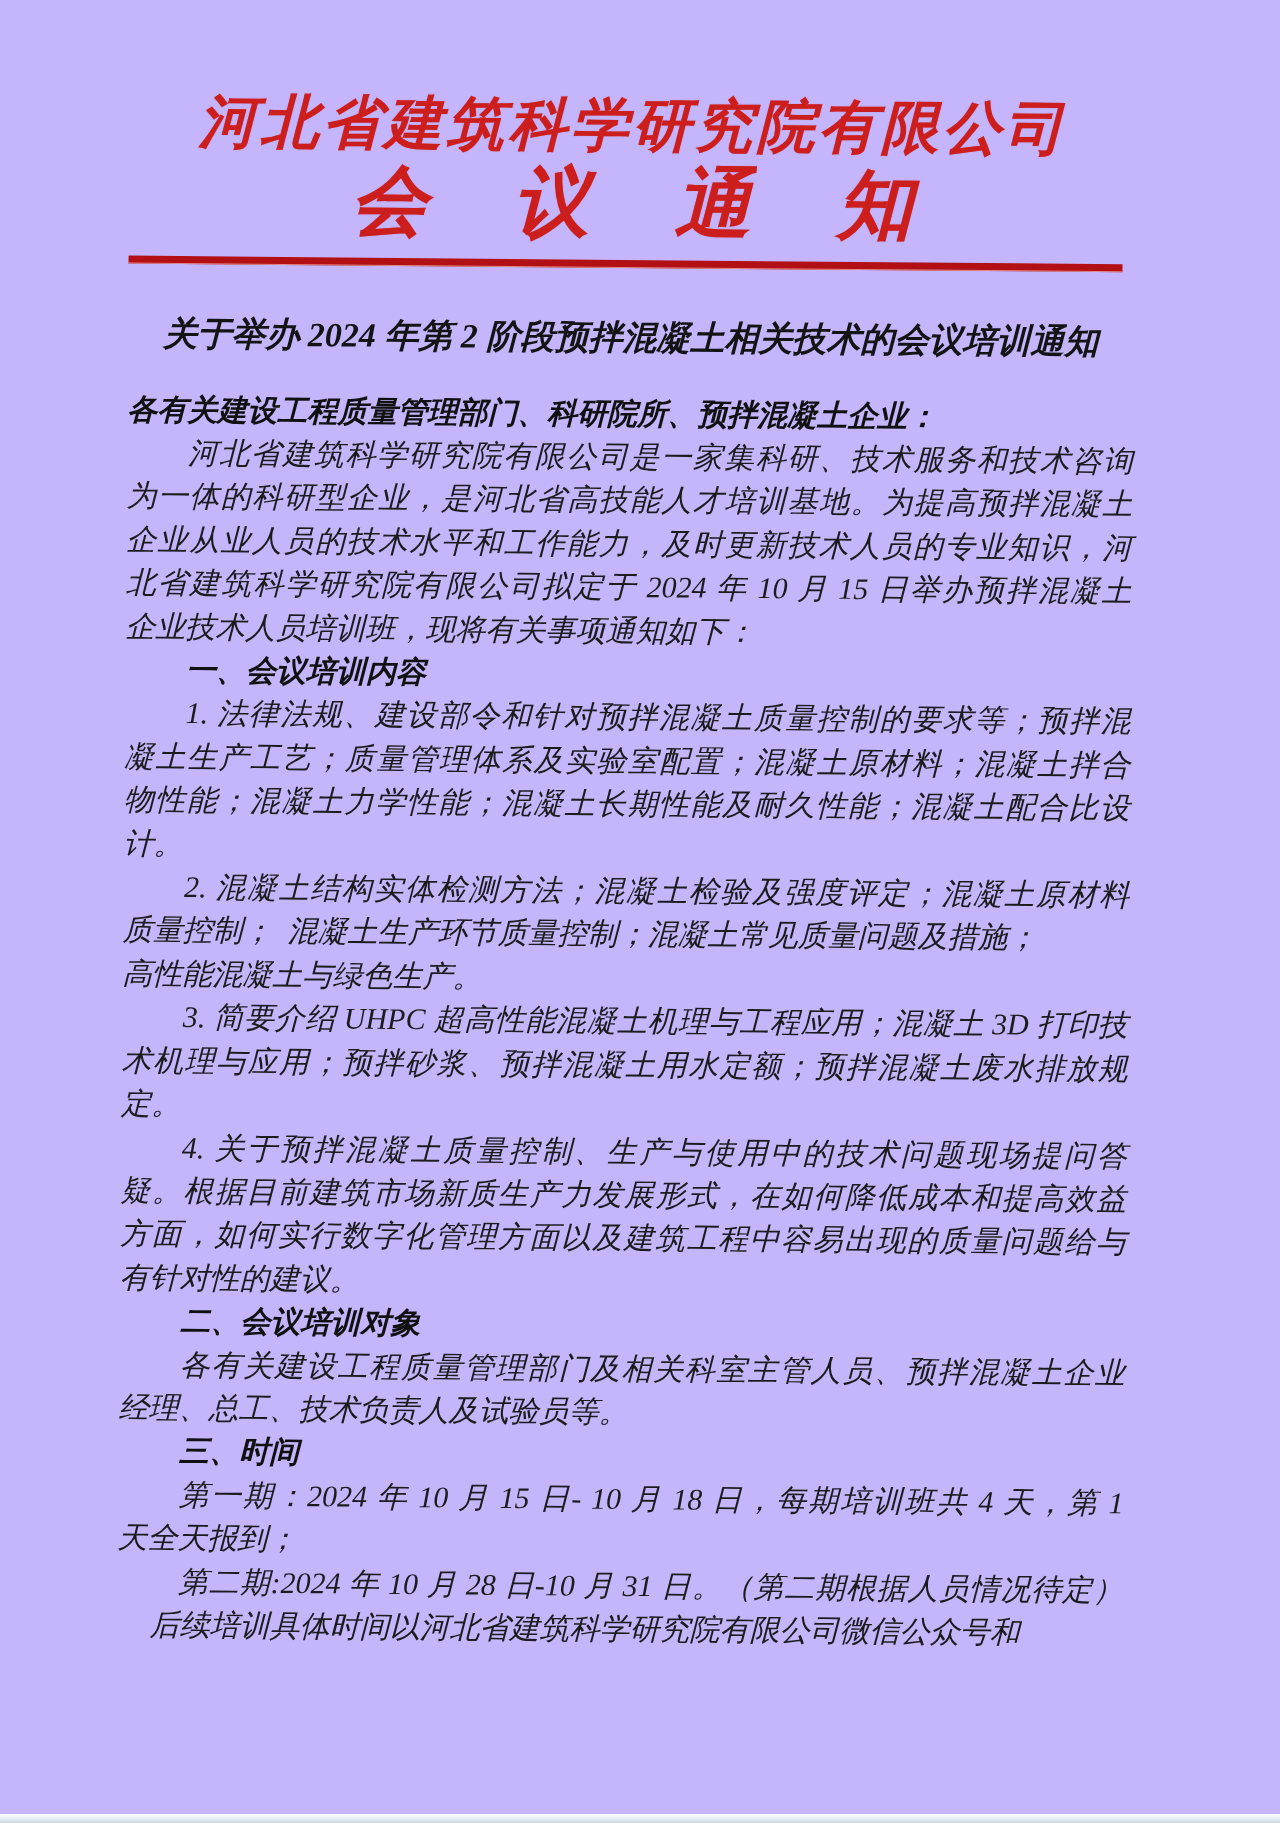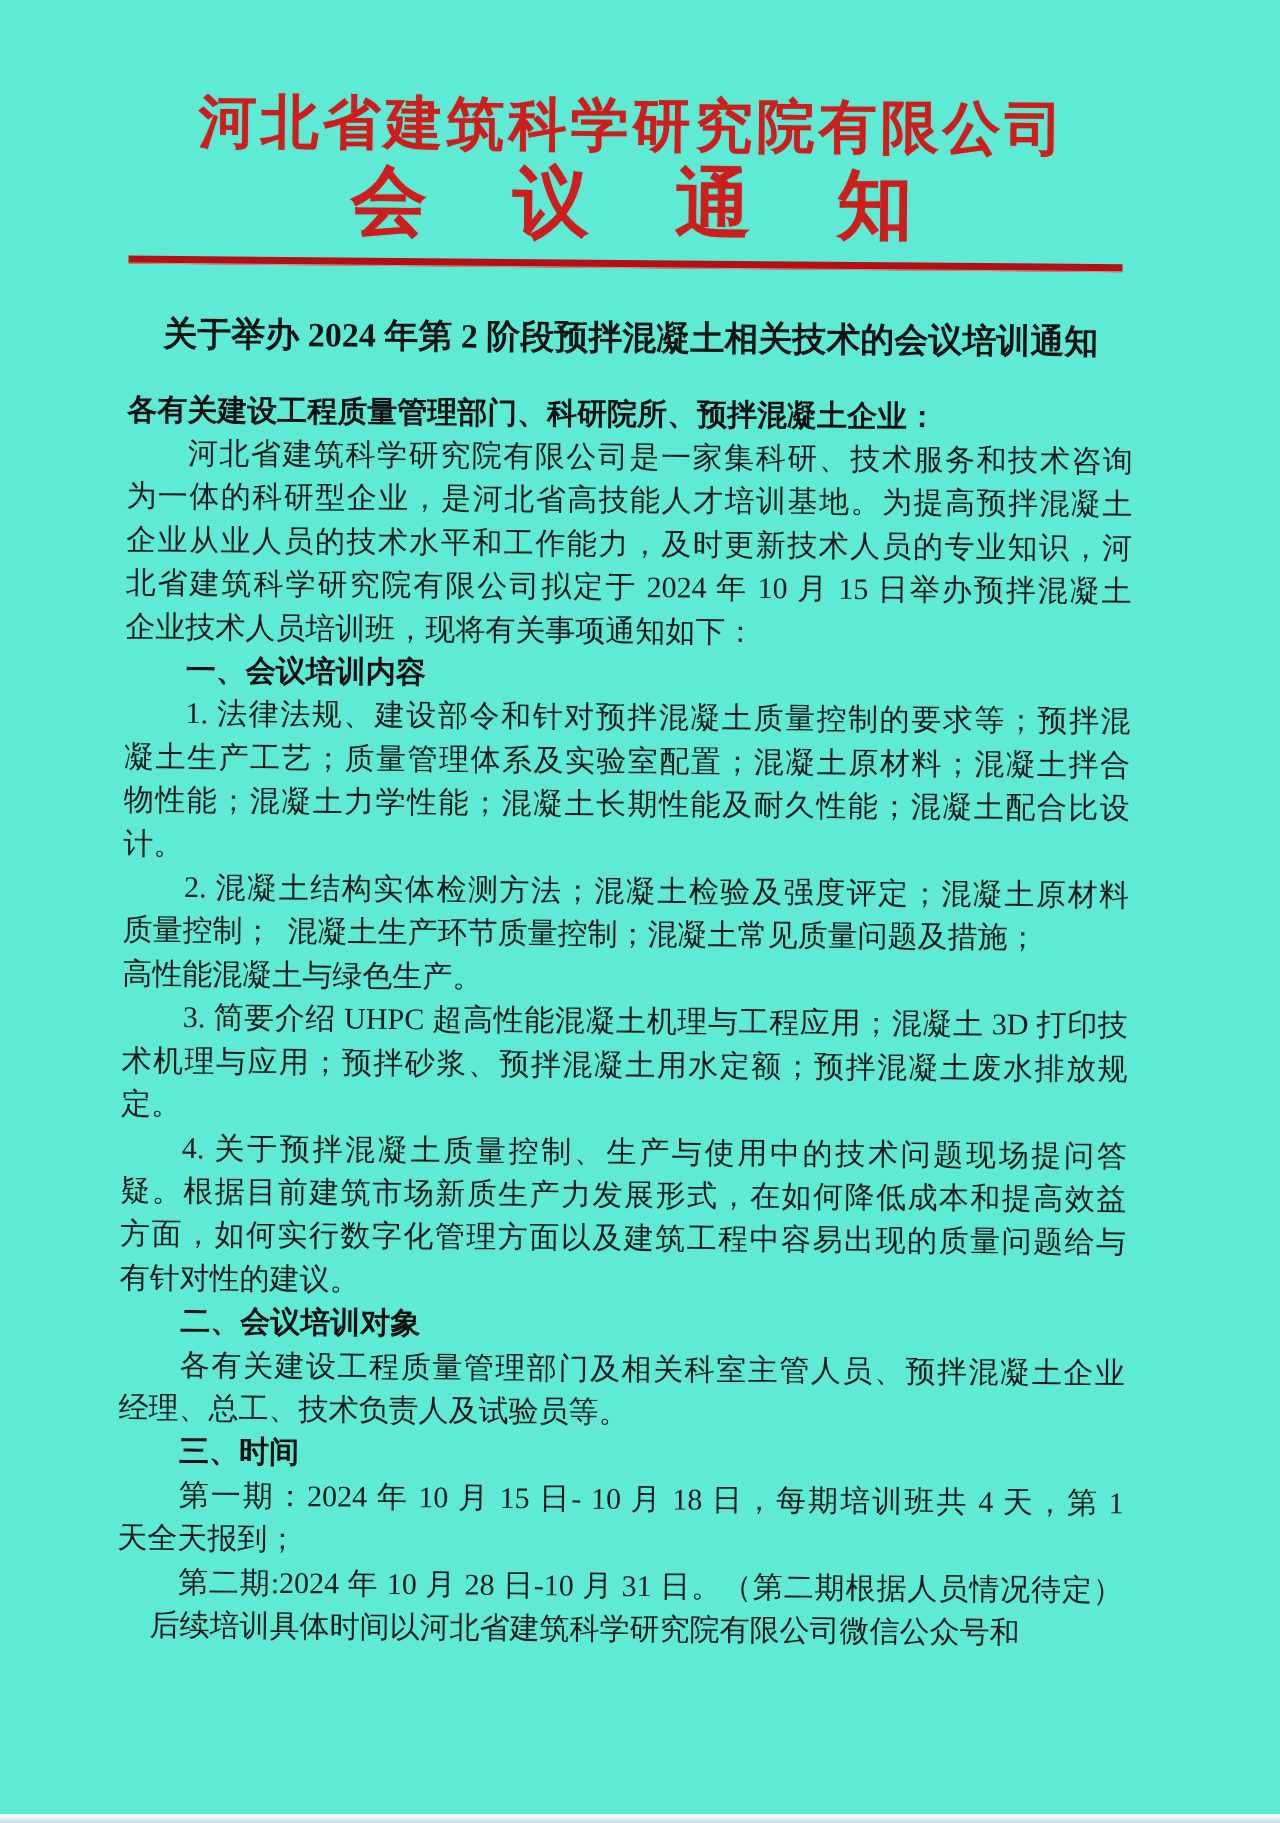--- a/index.html
+++ b/index.html
@@ -2,21 +2,21 @@
 <html><head>
 <meta charset="utf-8">
 <style>
   html,body{margin:0;padding:0;}
   body{
     width:1280px;height:1823px;
     background:#ffffff;
     font-family:"Liberation Serif","DejaVu Serif",serif;
     overflow:hidden;position:relative;
   }
-  .paper{position:absolute;inset:0;background:#5eead4;}
+  .paper{position:absolute;inset:0;background:#c4b5fd;font-style:italic;}
   
   .scan-edge{position:absolute;left:0;right:0;bottom:0;height:9px;
     background:linear-gradient(to bottom,#ffffff 0%,#eef3f8 40%,#ccd8e4 100%);}
   .doc{
     position:absolute;left:130px;top:94px;width:1006px;
     transform:rotate(0.5deg);transform-origin:50% 0;
     color:#1c1c1c;
   }
   .org-title{
     text-align:center;

